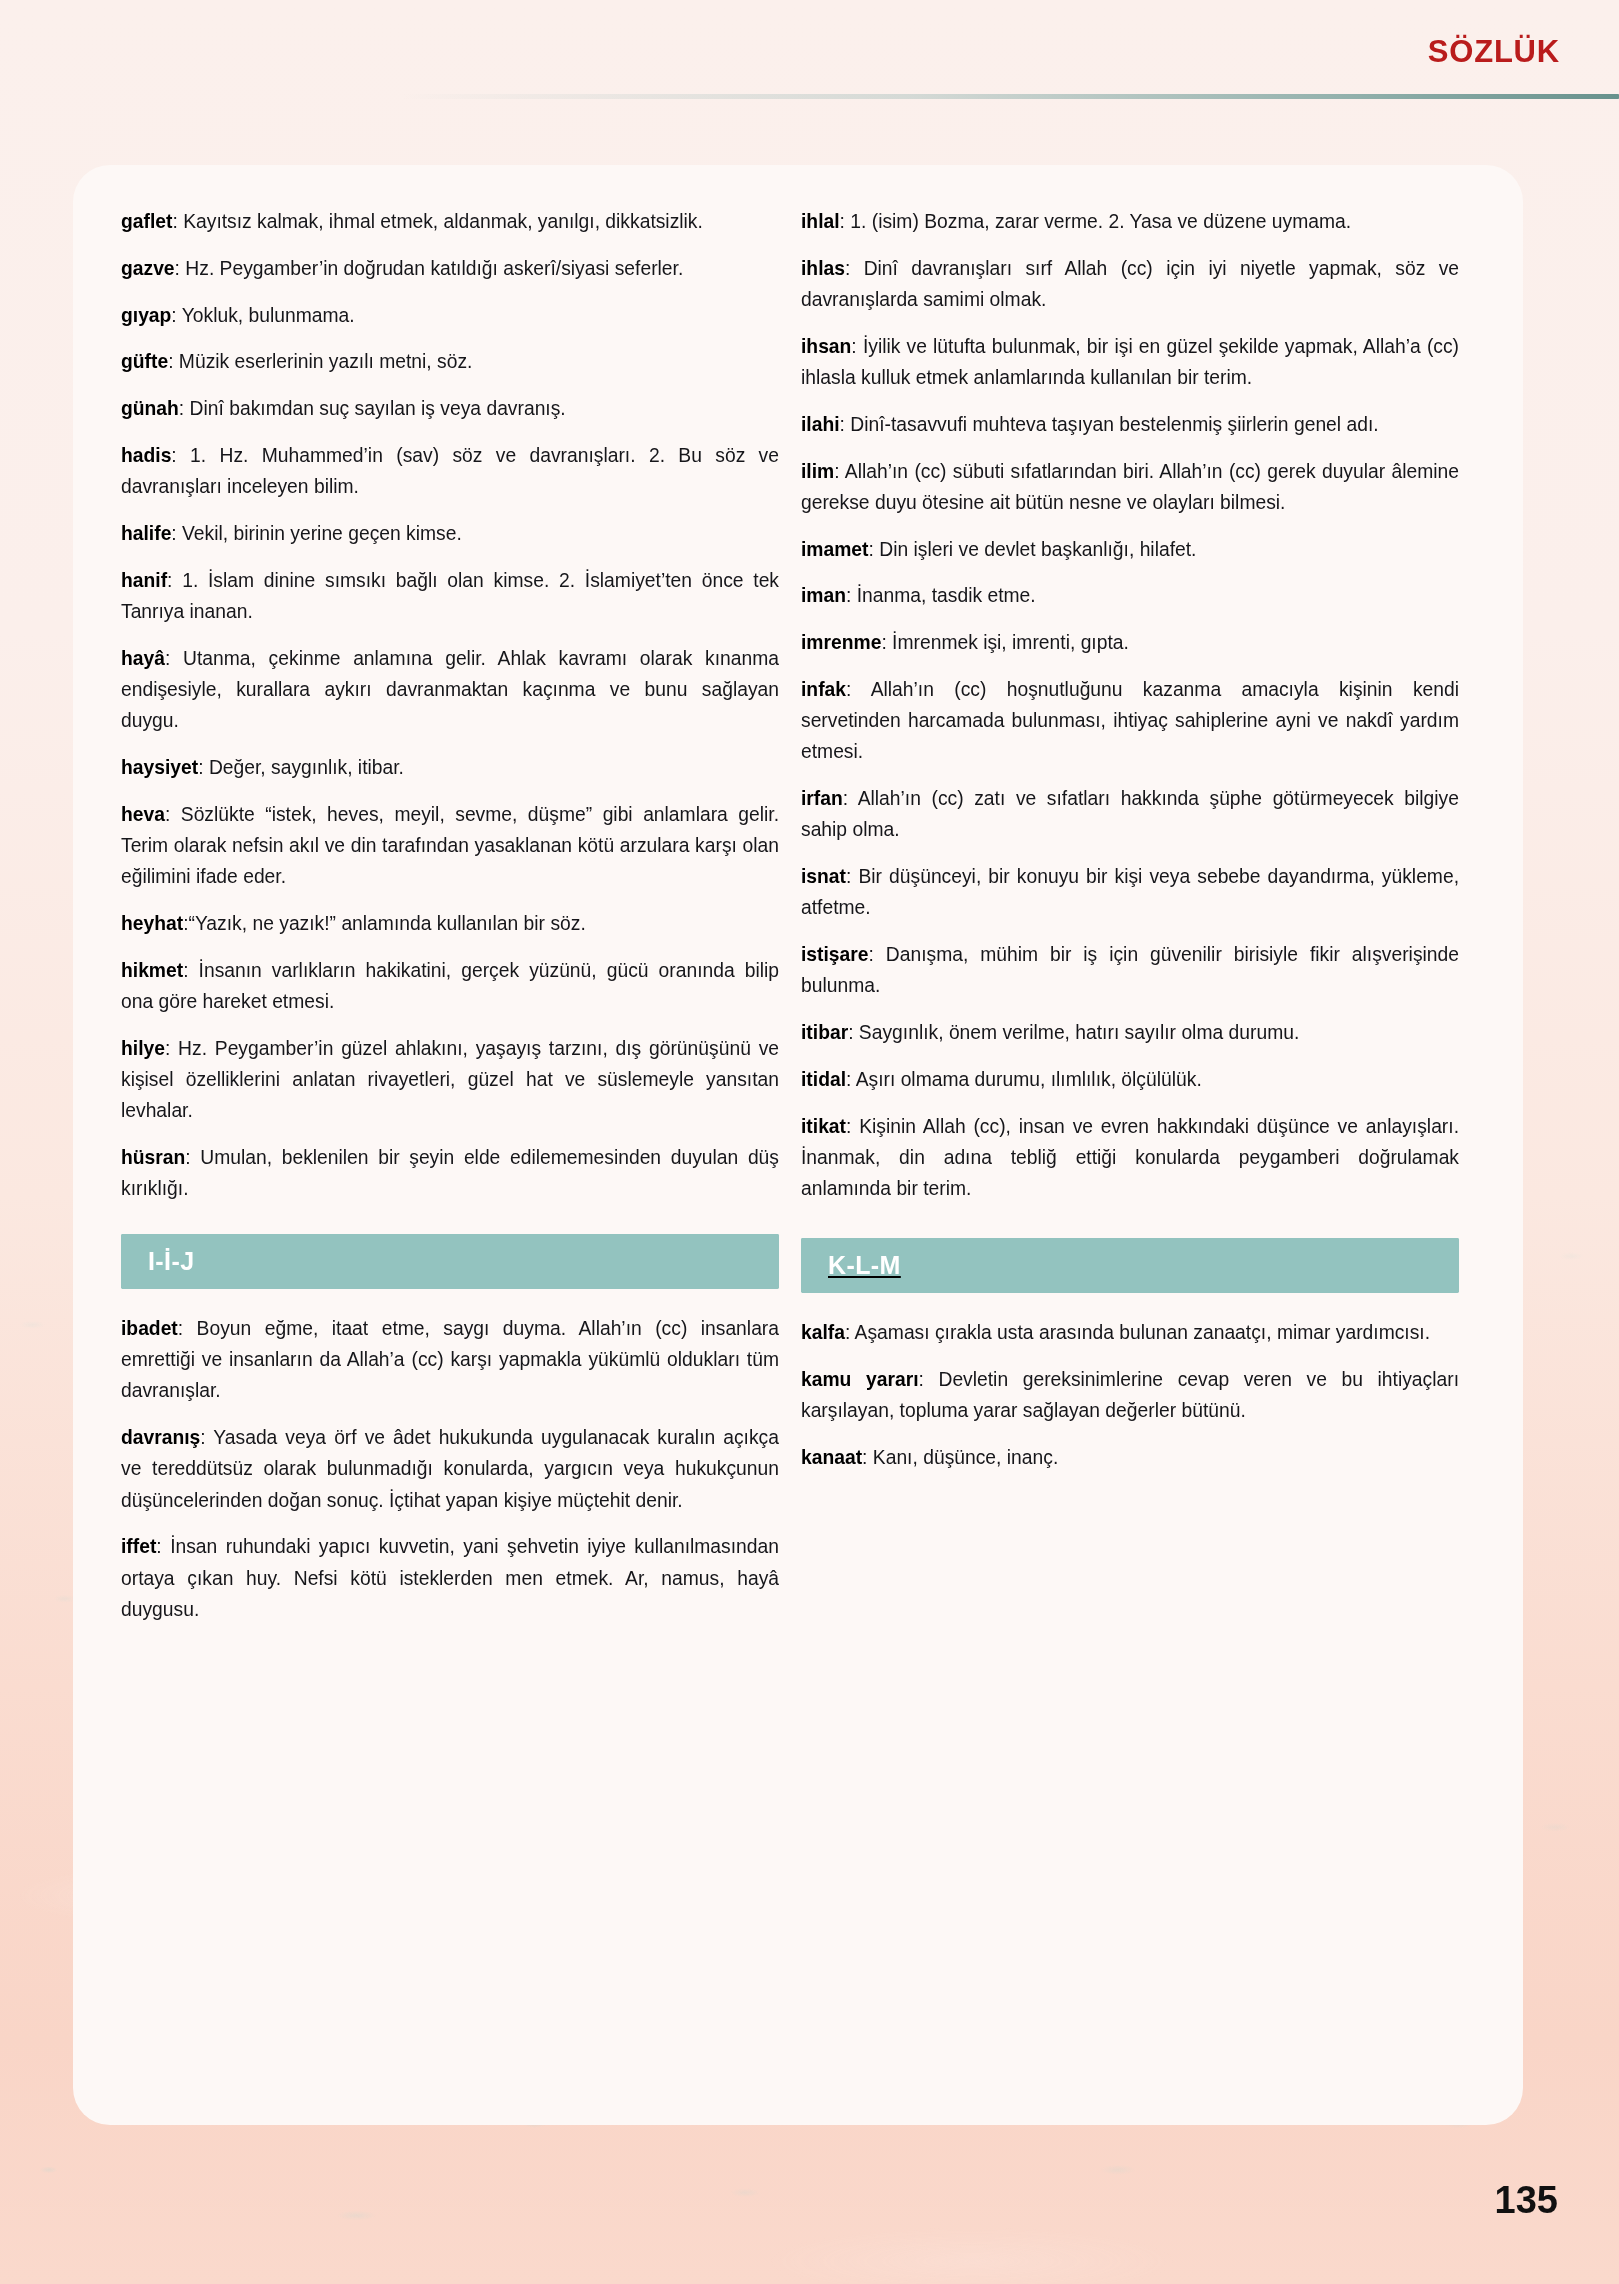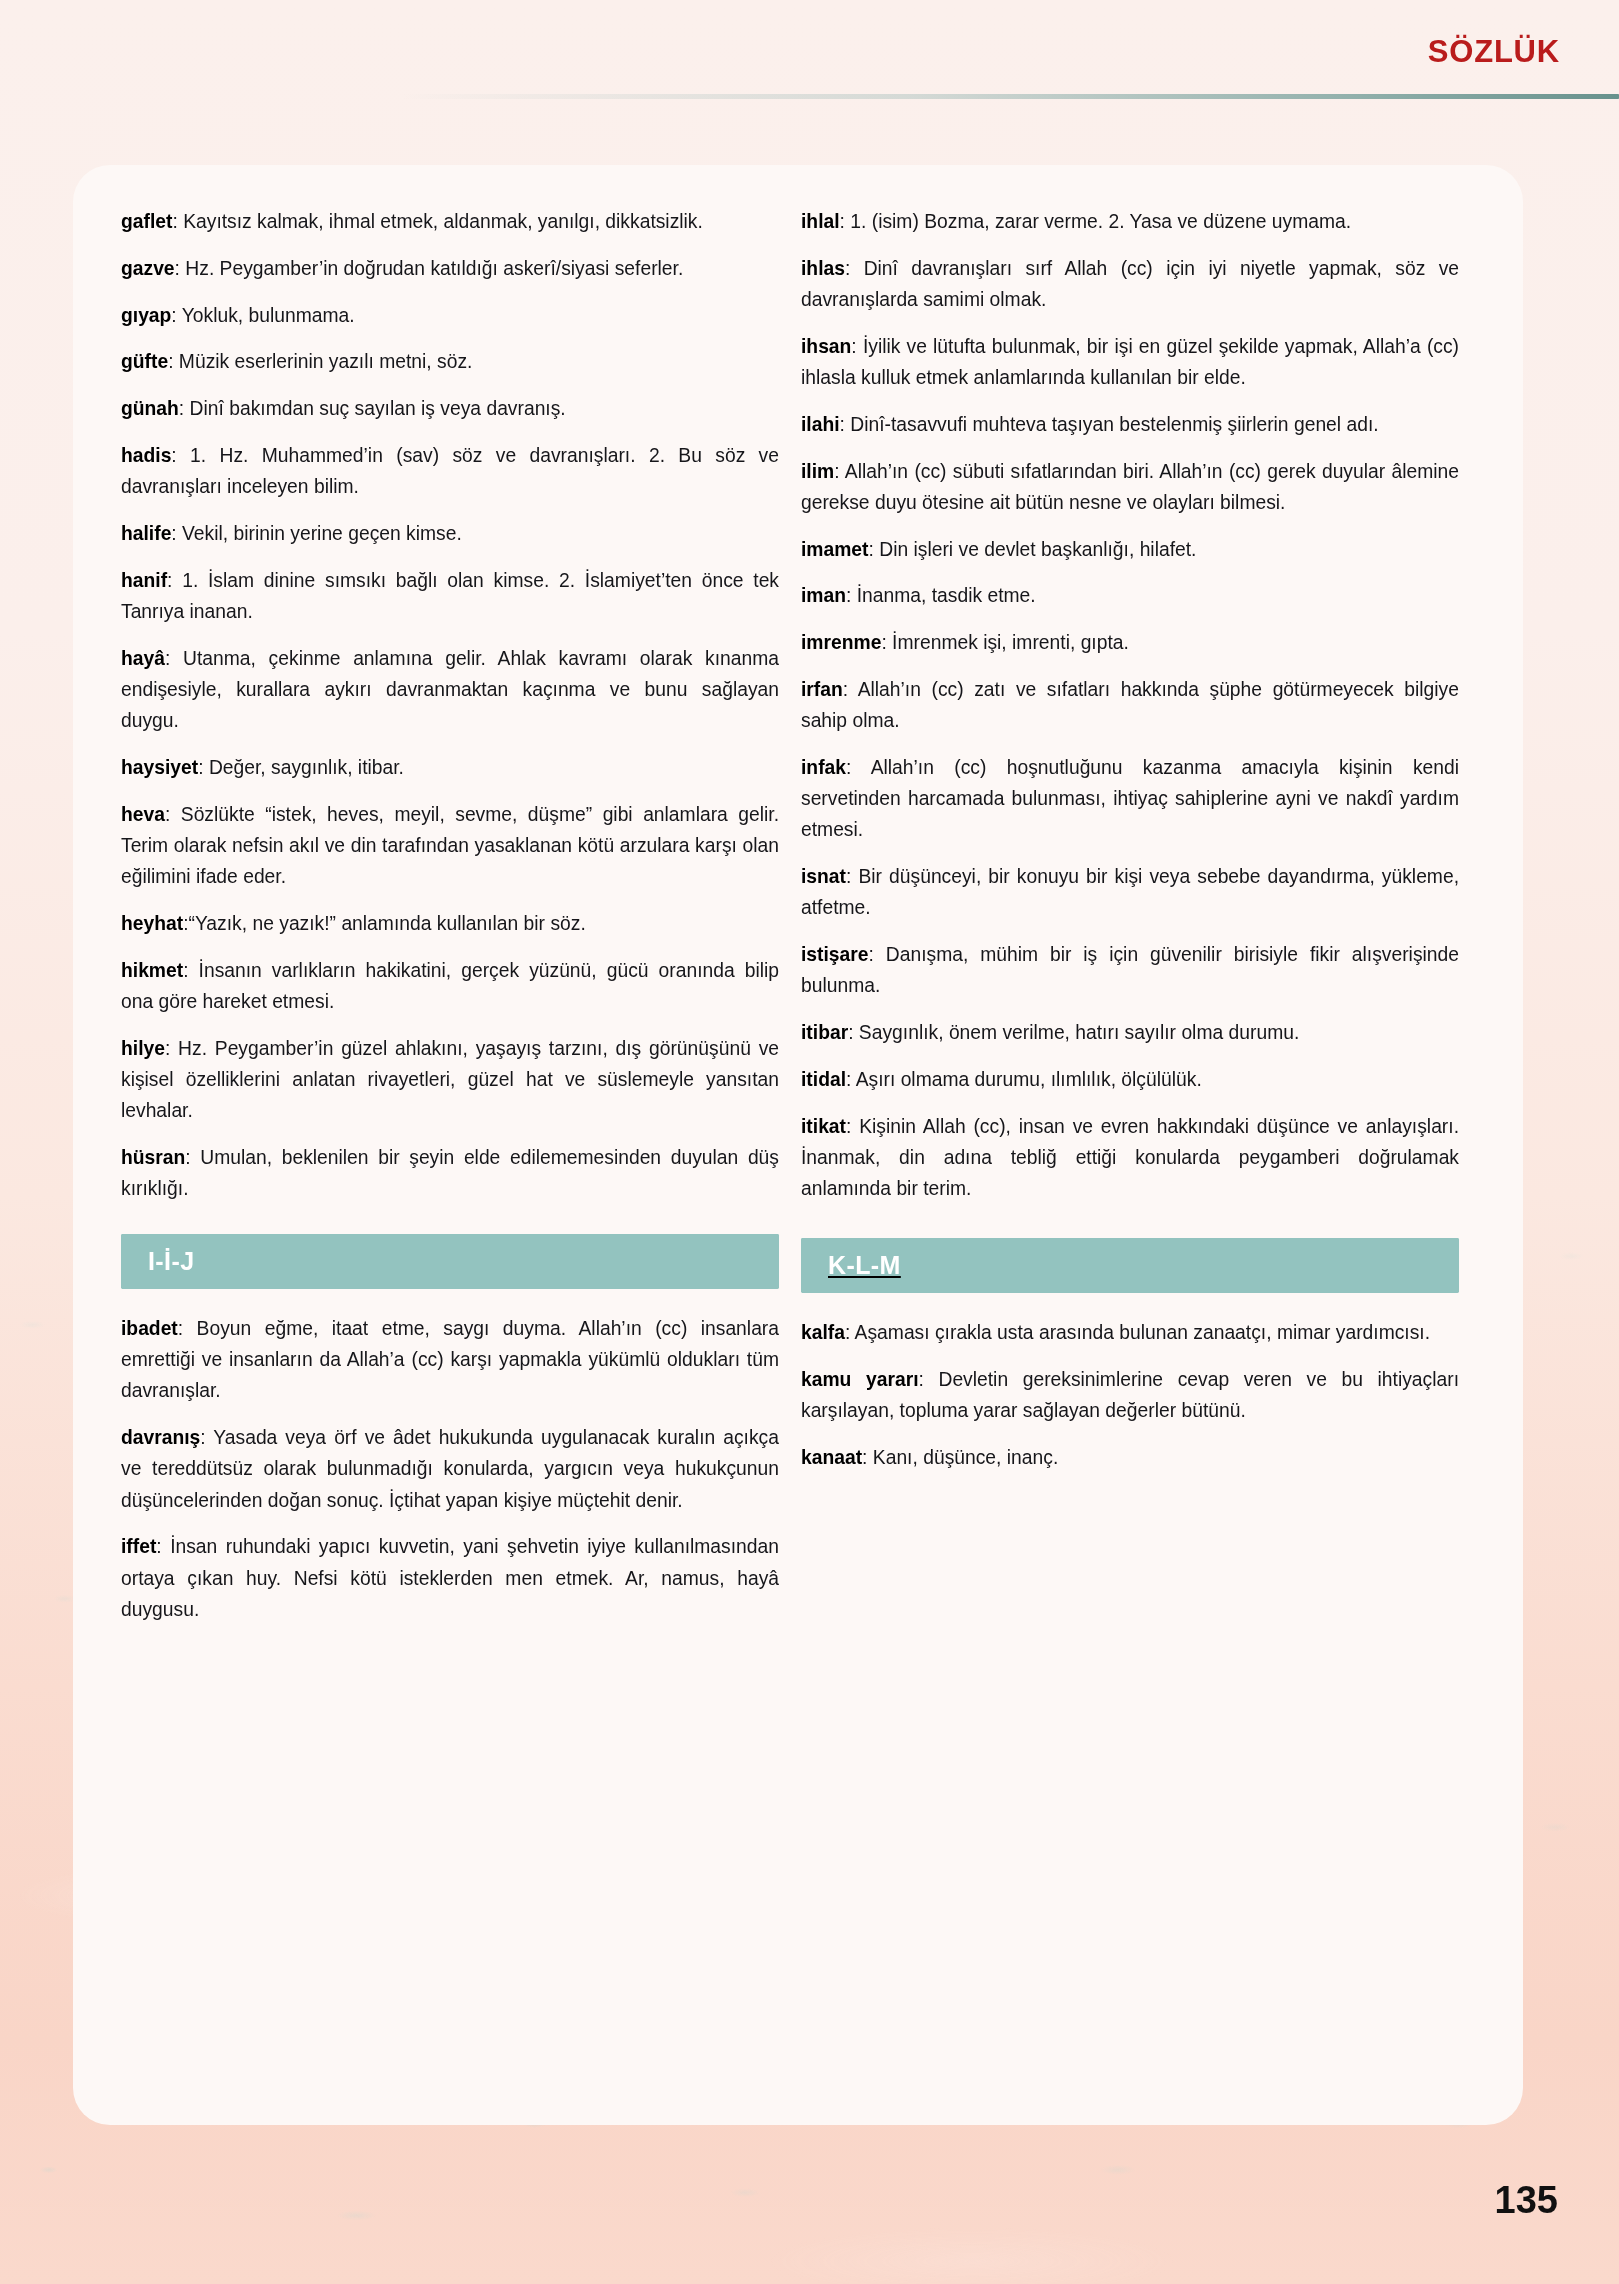--- a/index.html
+++ b/index.html
@@ -193,28 +193,28 @@
         <div class="group-band">
           <span class="group-band-label">I-İ-J</span>
         </div>
         <p class="entry"><span class="term">ibadet</span><span>:</span><span> Boyun eğme, itaat etme, saygı duyma. Allah’ın (cc) insanlara emrettiği ve insanların da Allah’a (cc) karşı yapmakla yükümlü oldukları tüm davranışlar.</span></p>
         <p class="entry"><span class="term">davranış</span><span>:</span><span> Yasada veya örf ve âdet hukukunda uygulanacak kuralın açıkça ve tereddütsüz olarak  bulunmadığı konularda, yargıcın veya hukukçunun düşüncelerinden doğan sonuç. İçtihat yapan kişiye müçtehit denir.</span></p>
         <p class="entry"><span class="term">iffet</span><span>:</span><span> İnsan ruhundaki yapıcı kuvvetin, yani şehvetin iyiye kullanılmasından ortaya çıkan huy. Nefsi kötü isteklerden men etmek. Ar, namus, hayâ duygusu.</span></p>
       </div>
     <div class="col" id="col-right">
         <p class="entry"><span class="term">ihlal</span><span>:</span><span> 1. (isim) Bozma, zarar verme. 2. Yasa ve düzene uymama.</span></p>
         <p class="entry"><span class="term">ihlas</span><span>:</span><span> Dinî davranışları sırf Allah (cc) için iyi niyetle yapmak, söz ve davranışlarda samimi olmak.</span></p>
-        <p class="entry"><span class="term">ihsan</span><span>:</span><span> İyilik ve lütufta bulunmak, bir işi en güzel şekilde yapmak, Allah’a (cc) ihlasla kulluk etmek anlamlarında kullanılan bir elde.</span></p>
+        <p class="entry"><span class="term">ihsan</span><span>:</span><span> İyilik ve lütufta bulunmak, bir işi en güzel şekilde yapmak, Allah’a (cc) ihlasla kulluk etmek anlamlarında kullanılan bir terim.</span></p>
         <p class="entry"><span class="term">ilahi</span><span>:</span><span> Dinî-tasavvufi muhteva taşıyan bestelenmiş şiirlerin genel adı.</span></p>
         <p class="entry"><span class="term">ilim</span><span>:</span><span> Allah’ın (cc) sübuti sıfatlarından biri. Allah’ın (cc) gerek duyular âlemine gerekse duyu ötesine ait bütün nesne ve olayları bilmesi.</span></p>
         <p class="entry"><span class="term">imamet</span><span>:</span><span> Din işleri ve devlet başkanlığı, hilafet.</span></p>
         <p class="entry"><span class="term">iman</span><span>:</span><span> İnanma, tasdik etme.</span></p>
         <p class="entry"><span class="term">imrenme</span><span>:</span><span> İmrenmek işi, imrenti, gıpta.</span></p>
+        <p class="entry"><span class="term">infak</span><span>:</span><span> Allah’ın (cc) hoşnutluğunu kazanma amacıyla kişinin kendi servetinden harcamada bulunması, ihtiyaç sahiplerine ayni ve nakdî yardım etmesi.</span></p>
         <p class="entry"><span class="term">irfan</span><span>:</span><span> Allah’ın (cc) zatı ve sıfatları hakkında şüphe götürmeyecek bilgiye sahip olma.</span></p>
-        <p class="entry"><span class="term">infak</span><span>:</span><span> Allah’ın (cc) hoşnutluğunu kazanma amacıyla kişinin kendi servetinden harcamada bulunması, ihtiyaç sahiplerine ayni ve nakdî yardım etmesi.</span></p>
         <p class="entry"><span class="term">isnat</span><span>:</span><span> Bir düşünceyi, bir konuyu bir kişi veya sebebe dayandırma, yükleme, atfetme.</span></p>
         <p class="entry"><span class="term">istişare</span><span>:</span><span> Danışma, mühim bir iş için güvenilir birisiyle fikir alışverişinde bulunma.</span></p>
         <p class="entry"><span class="term">itibar</span><span>:</span><span> Saygınlık, önem verilme, hatırı sayılır olma durumu.</span></p>
         <p class="entry"><span class="term">itidal</span><span>:</span><span> Aşırı olmama durumu, ılımlılık, ölçülülük.</span></p>
         <p class="entry"><span class="term">itikat</span><span>:</span><span> Kişinin Allah (cc), insan ve evren hakkındaki düşünce ve anlayışları. İnanmak, din adına tebliğ ettiği konularda peygamberi doğrulamak anlamında bir terim.</span></p>
         <div class="group-band second">
           <span class="group-band-label">K-L-M</span>
         </div>
         <p class="entry"><span class="term">kalfa</span><span>:</span><span> Aşaması çırakla usta arasında bulunan zanaatçı, mimar yardımcısı.</span></p>
         <p class="entry"><span class="term">kamu yararı</span><span>:</span><span> Devletin gereksinimlerine cevap veren ve bu ihtiyaçları karşılayan, topluma yarar sağlayan değerler bütünü.</span></p>

